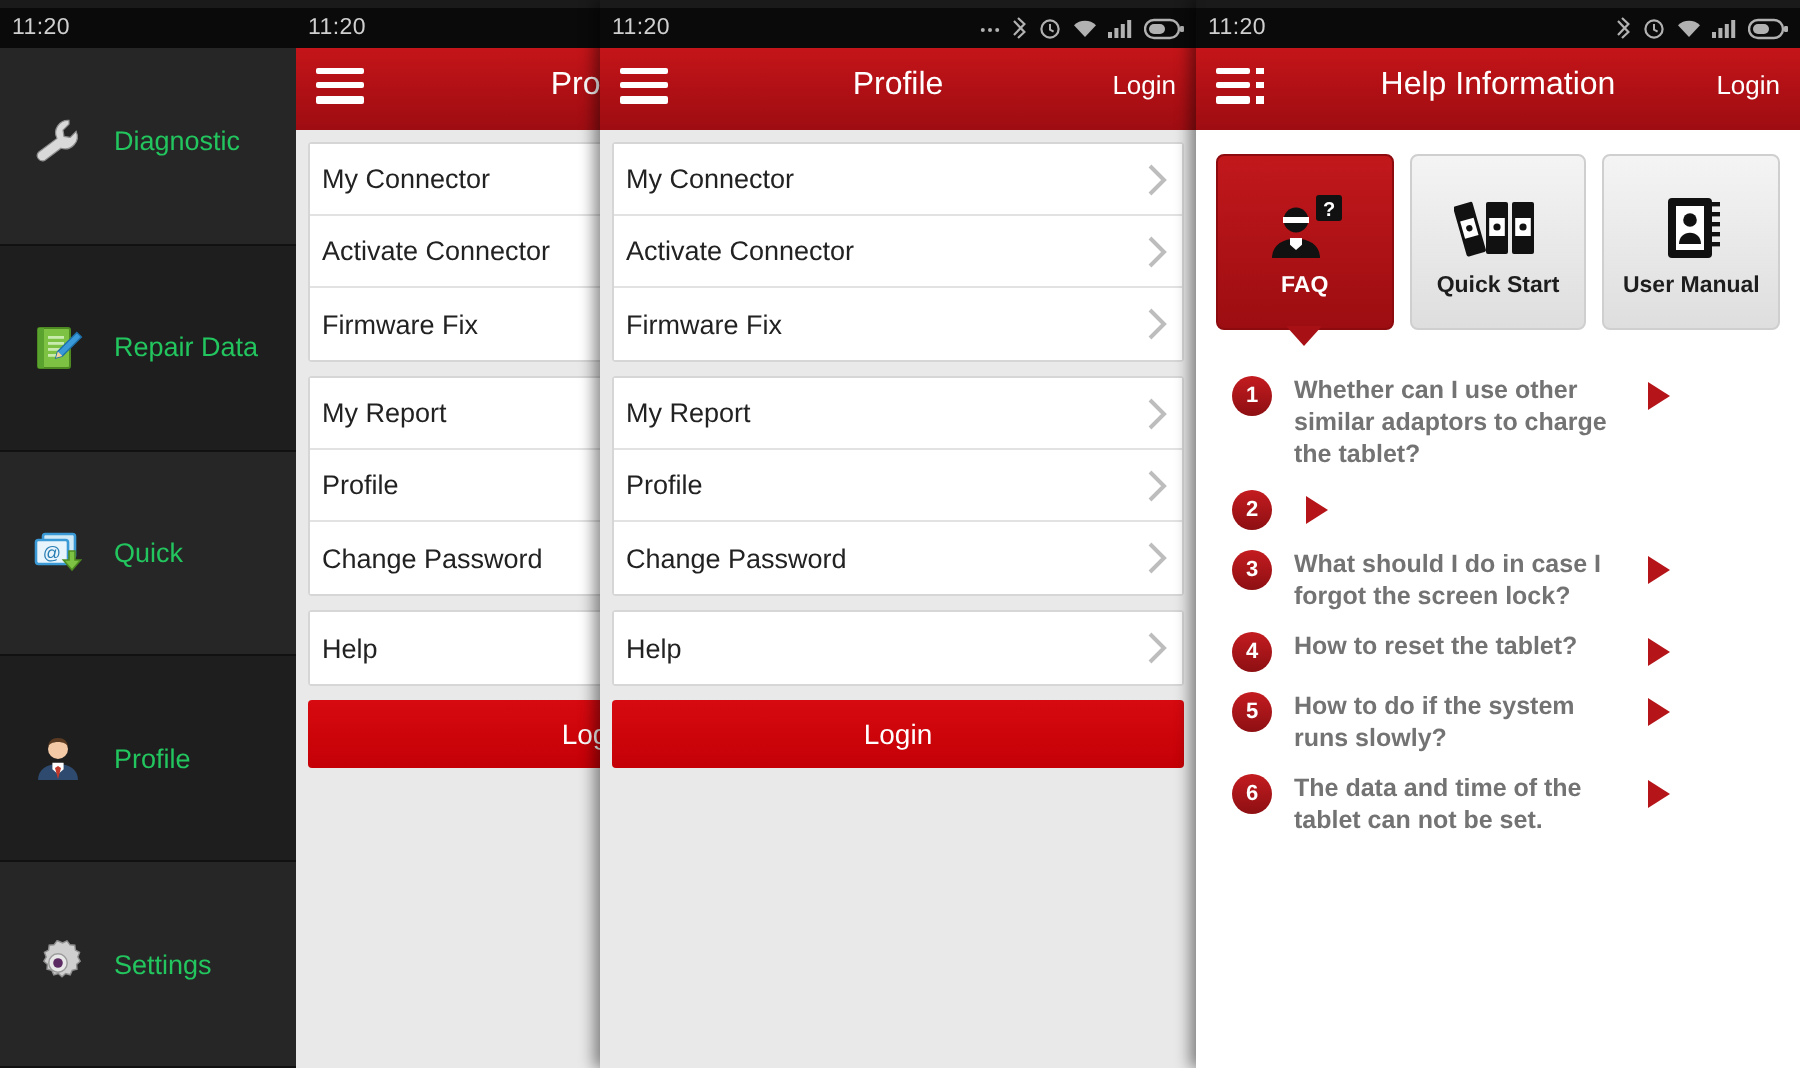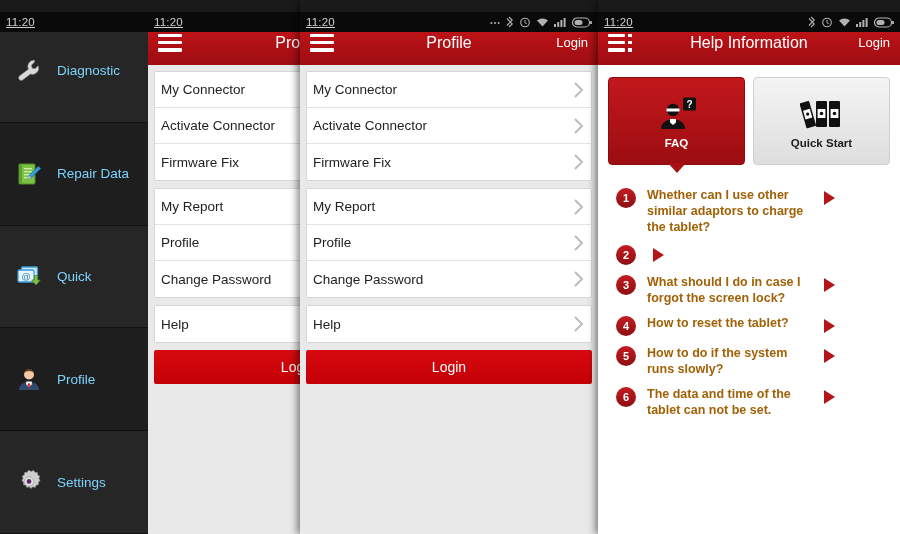--- a/index.html
+++ b/index.html
@@ -6,48 +6,47 @@
   html, body {
     width: 900px; height: 534px;
     background: #000;
     font-family: "Liberation Sans", sans-serif;
     overflow: hidden;
   }
   .screen { position: relative; width: 900px; height: 534px; background: #1a1a1a; }
 
   
   .statusbar {
-    position: absolute; top: 12px; height: 20px;
+    position: absolute; top: 4px; height: 20px;
     background: #0a0a0a;
     display: flex; align-items: center;
     color: #cfcfcf; font-size: 11.5px;
     padding: 0 6px;
     z-index: 50;
-    text-decoration: underline;
   }
   .statusbar .clock { letter-spacing: .2px; }
   .statusbar .sysicons {
     margin-left: auto; display: flex; align-items: center; gap: 5px;
     opacity: .85;
   }
   .sysicons svg { display: block; }
 
   
   .sidebar {
     position: absolute; left: 0; top: 20px;
     width: 148px; height: 514px;
     background: #1c1c1c;
     display: flex; flex-direction: column;
   }
   .side-item {
     flex: 1 1 0;
     display: flex; align-items: center;
     padding-left: 14px;
     gap: 13px;
-    color: #7dd3fc; font-size: 13.5px;
+    color: #22c55e; font-size: 13.5px;
     border-bottom: 1px solid #111;
     position: relative;
   }
   .side-item:nth-child(odd) { background: #262626; }
   .side-item:nth-child(even) { background: #1e1e1e; }
   .side-ico { width: 30px; height: 30px; flex: 0 0 30px; display: flex; align-items: center; justify-content: center; }
   .side-ico svg { display: block; }
 
   
   .panel { position: absolute; top: 0; height: 534px; overflow: hidden; }
@@ -139,21 +138,21 @@
   .faq-list { padding: 22px 12px 0 18px; }
   .faq-item { display: flex; align-items: flex-start; gap: 11px; margin-bottom: 9px; }
   .faq-num {
     flex: 0 0 20px; width: 20px; height: 20px; border-radius: 50%;
     background: linear-gradient(180deg,#c41c20 0%, #8d0f12 100%);
     color: #fff; font-size: 11px; font-weight: bold;
     display: flex; align-items: center; justify-content: center;
     margin-top: 1px;
   }
   .faq-text {
-    font-size: 12.5px; font-weight: bold; color: #a16207; line-height: 1.28;
+    font-size: 12.5px; font-weight: bold; color: #737373; line-height: 1.28;
     flex: 1 1 auto; max-width: 160px;
   }
   .faq-arrow { flex: 0 0 16px; margin-top: 3px; margin-left: 4px; }
   .faq-arrow svg { display: block; }
 </style>
 </head>
 <body>
 
 <div class="screen">
 
@@ -532,20 +531,38 @@
               <rect x="17.6" y="12" width="7.8" height="9" fill="#fff"></rect>
               <circle cx="21.5" cy="16.5" r="1.8" fill="#111"></circle>
               <rect x="29" y="4" width="11" height="26" rx="1" fill="#111"></rect>
               <rect x="30.6" y="12" width="7.8" height="9" fill="#fff"></rect>
               <circle cx="34.5" cy="16.5" r="1.8" fill="#111"></circle>
             </svg>
           </span>
           <span>Quick Start</span>
         </div>
 
+        <div class="help-tab">
+          <span class="tico">
+            <svg width="32" height="34" viewBox="0 0 32 34">
+              <rect x="4" y="2" width="22" height="30" rx="2" fill="#111"></rect>
+              <rect x="8" y="6" width="14" height="22" fill="#fff"></rect>
+              <circle cx="15" cy="13" r="3.4" fill="#111"></circle>
+              <path d="M9.5 25c0-3.6 2.5-5.6 5.5-5.6s5.5 2 5.5 5.6z" fill="#111"></path>
+              <g fill="#111">
+                  <rect x="25" y="4" width="5" height="2.2"></rect>
+                  <rect x="25" y="9" width="5" height="2.2"></rect>
+                  <rect x="25" y="14" width="5" height="2.2"></rect>
+                  <rect x="25" y="19" width="5" height="2.2"></rect>
+                  <rect x="25" y="24" width="5" height="2.2"></rect>
+                </g>
+            </svg>
+          </span>
+          <span>User Manual</span>
+        </div>
       </div>
 
       <div class="faq-list">
         <div class="faq-item">
           <span class="faq-num">1</span>
           <span class="faq-text">Whether can I use other similar adaptors to charge the tablet?</span>
           <span class="faq-arrow">
               <svg width="14" height="16" viewBox="0 0 14 16">
                 <path d="M2 1l11 7-11 7z" fill="#b51419"></path>
               </svg>

